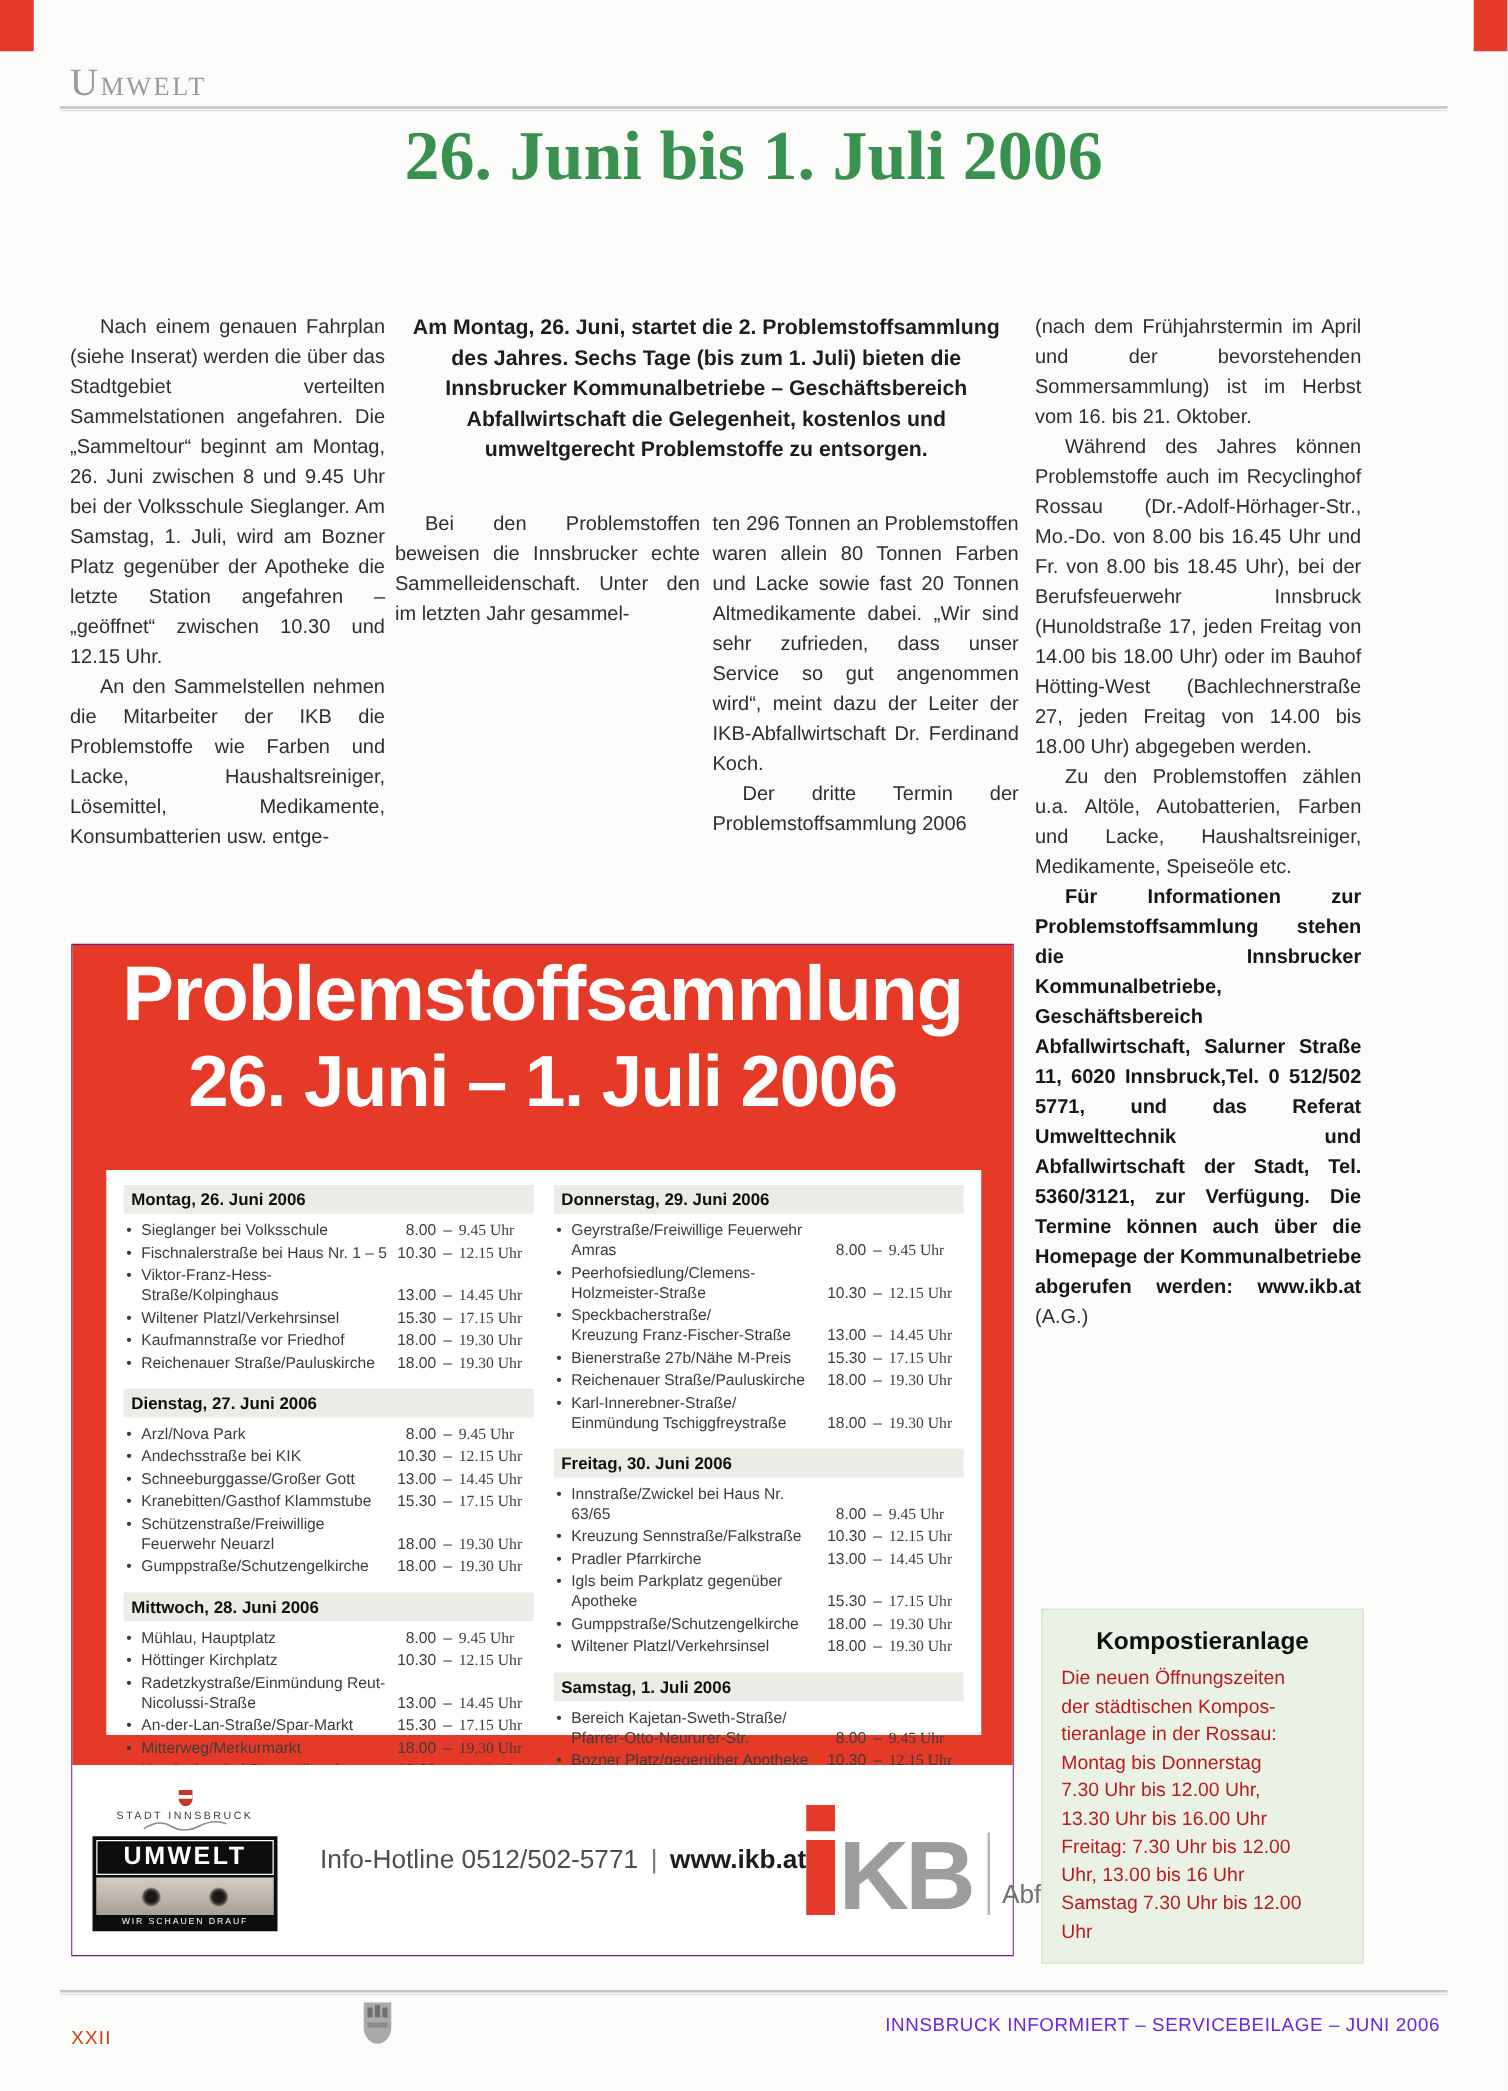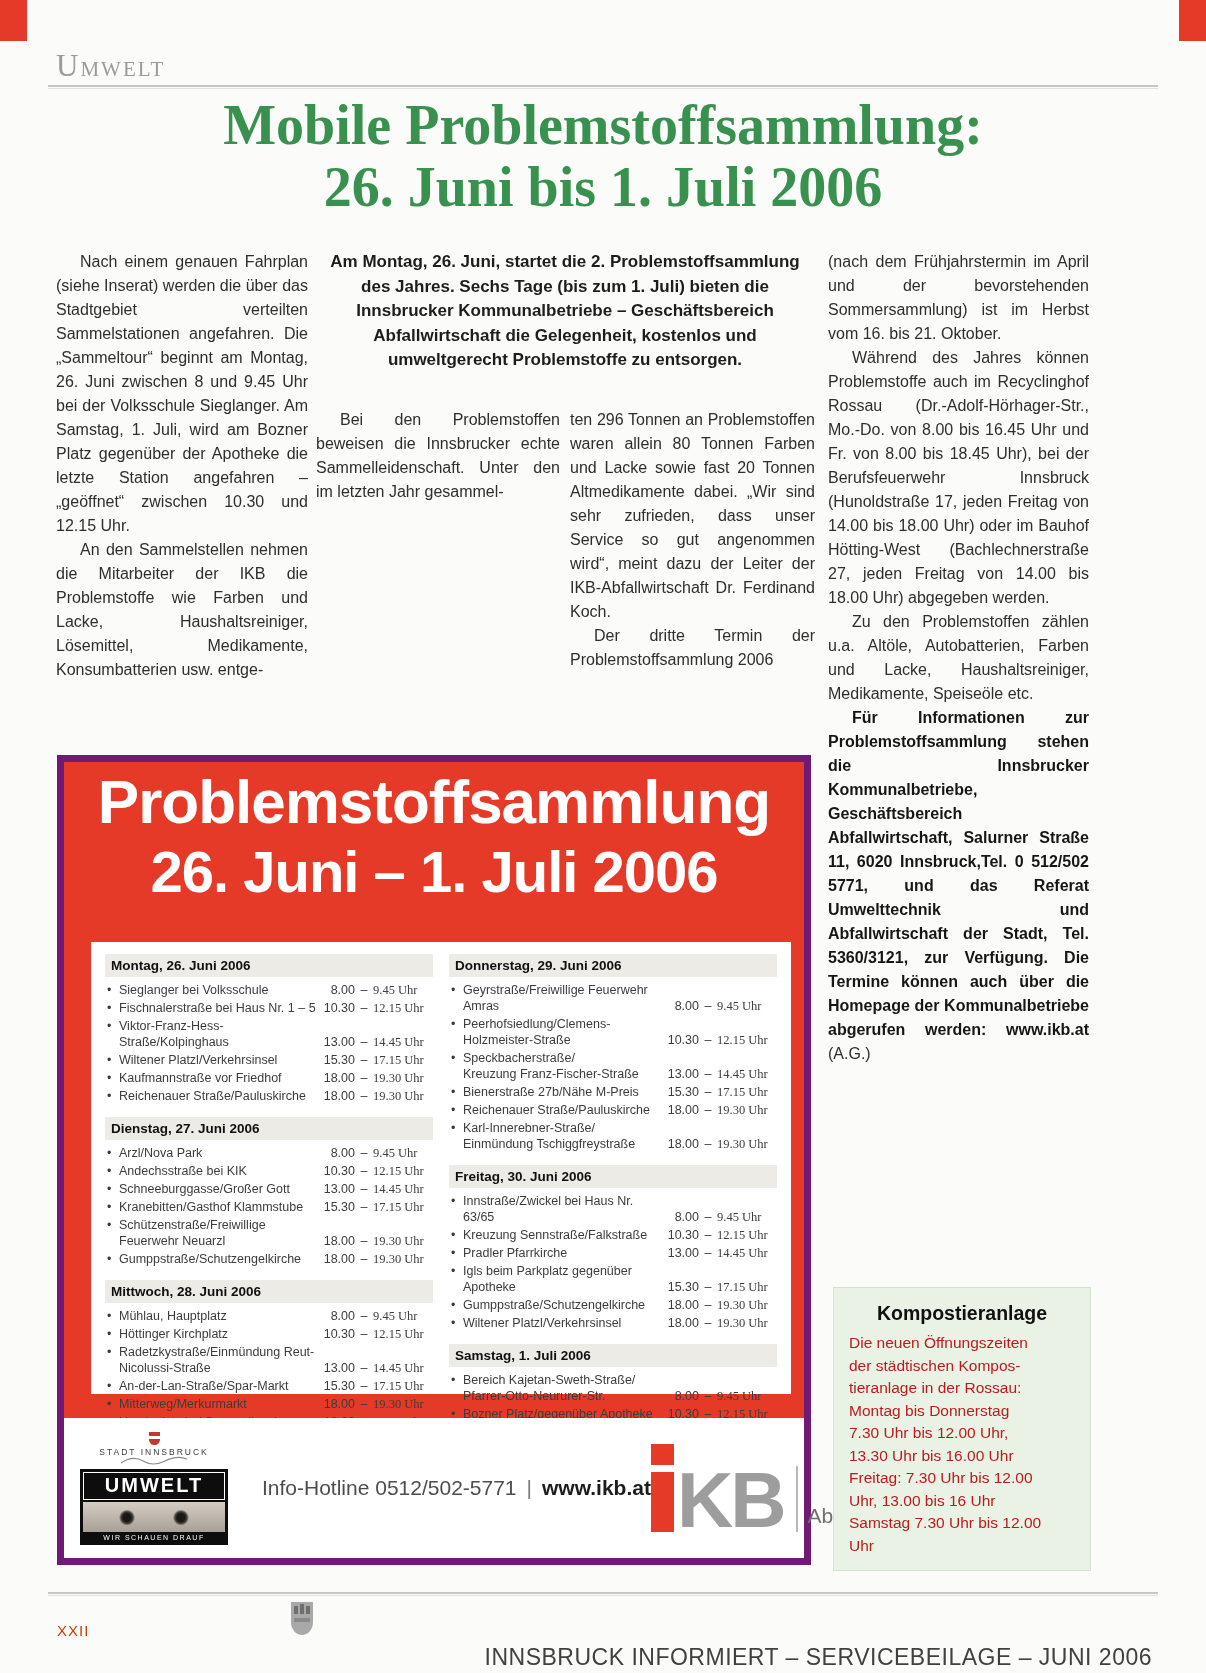--- a/index.html
+++ b/index.html
@@ -28,21 +28,21 @@
   #intro { position:absolute; left:316px; top:250px; width:498px; text-align:center;
            font-weight:bold; font-size:17px; line-height:24.5px; color:#1d1d1d; }
   #col2 { left:316px; top:408px; width:244px; }
   #col3 { left:570px; top:408px; width:245px; }
   #col4 { left:828px; top:250px; width:261px; }
   .boldpara { font-weight:bold; color:#161616; }
   .normal { font-weight:normal; color:#2e2e2e; }
 
   
   #ad { position:absolute; left:57px; top:755px; width:754px; height:810px;
-        border:7px solid #701a75; background:#fff; }
+        border:1px solid #701a75; background:#fff; }
   .ad-red { position:absolute; left:0; top:0; right:0; height:656px; background:#e63a28; }
   .ad-title1 { position:absolute; left:0; right:0; top:4px;  text-align:center; color:#fff;
                font-weight:bold; font-size:62px; letter-spacing:-1px; }
   .ad-title2 { position:absolute; left:0; right:0; top:76px; text-align:center; color:#fff;
                font-weight:bold; font-size:58px; letter-spacing:-1px; }
   .ad-white { position:absolute; left:27px; top:180px; width:700px; height:452px;
               background:#fff; padding:12px 14px 10px 14px; display:flex; gap:16px; }
   .sched-col { flex:1; }
   .sched-col .day { margin-bottom:13px; }
   .day-h { font-weight:bold; font-size:13.5px; color:#101010; background:#ecebe6;
@@ -93,36 +93,35 @@
              background:#e9f2e5; border:1px solid #d3e2cc; padding:14px 15px 0 15px; }
   #kompost h3 { font-size:19.5px; color:#101010; text-align:center; margin-bottom:7px; }
   #kompost .ktext { font-size:15.5px; line-height:22.5px; color:#b91c1c; white-space:pre-line; }
 
   
   .foot-rule { position:absolute; left:48px; right:48px; top:1592px; height:4px;
                border-top:2px solid #c6c6c6; border-bottom:1px solid #e0e0e0; }
   .page-num { position:absolute; left:57px; top:1622px; color:#c2410c; font-size:15px;
               letter-spacing:1px; }
   .foot-crest { position:absolute; left:289px; top:1600px; }
-  .foot-mag { position:absolute; right:54px; top:1612px; color:#404040; font-size:23px;
-              letter-spacing:0.5px;margin-top:32px; }
+  .foot-mag { position:absolute; right:54px; top:1612px; color:#6d28d9; font-size:15px;
+              letter-spacing:0.5px; }
 </style>
 </head>
 <body>
 
 <div id="page">
 
   <div class="regmark tl"></div>
   <div class="regmark tr"></div>
 
   <div class="kicker">Umwelt</div>
   <div class="head-rule"></div>
 
   <div class="main-title">
-    <div>Mobile Problemstoffsammlung:</div>
     <div>26. Juni bis 1. Juli 2006</div>
   </div>
 
   <div id="col1" class="col">
     <p class="ind">Nach einem genauen Fahrplan (siehe Inserat) werden die über das Stadtgebiet verteilten Sammelstationen angefahren. Die „Sammeltour“ beginnt am Montag, 26. Juni zwischen 8 und 9.45 Uhr bei der Volksschule Sieglanger. Am Samstag, 1. Juli, wird am Bozner Platz gegenüber der Apotheke die letzte Station angefahren – „geöffnet“ zwischen 10.30 und 12.15 Uhr.</p>
     <p class="ind">An den Sammelstellen nehmen die Mitarbeiter der IKB die Problemstoffe wie Farben und Lacke, Haushaltsreiniger, Lösemittel, Medikamente, Konsumbatterien usw. entge-</p>
   </div>
 
   <div id="intro">Am Montag, 26. Juni, startet die 2. Problemstoffsammlung des Jahres. Sechs Tage (bis zum 1. Juli) bieten die Innsbrucker Kommunalbetriebe – Geschäftsbereich Abfallwirtschaft die Gelegenheit, kostenlos und umweltgerecht Problemstoffe zu entsorgen.</div>
 

